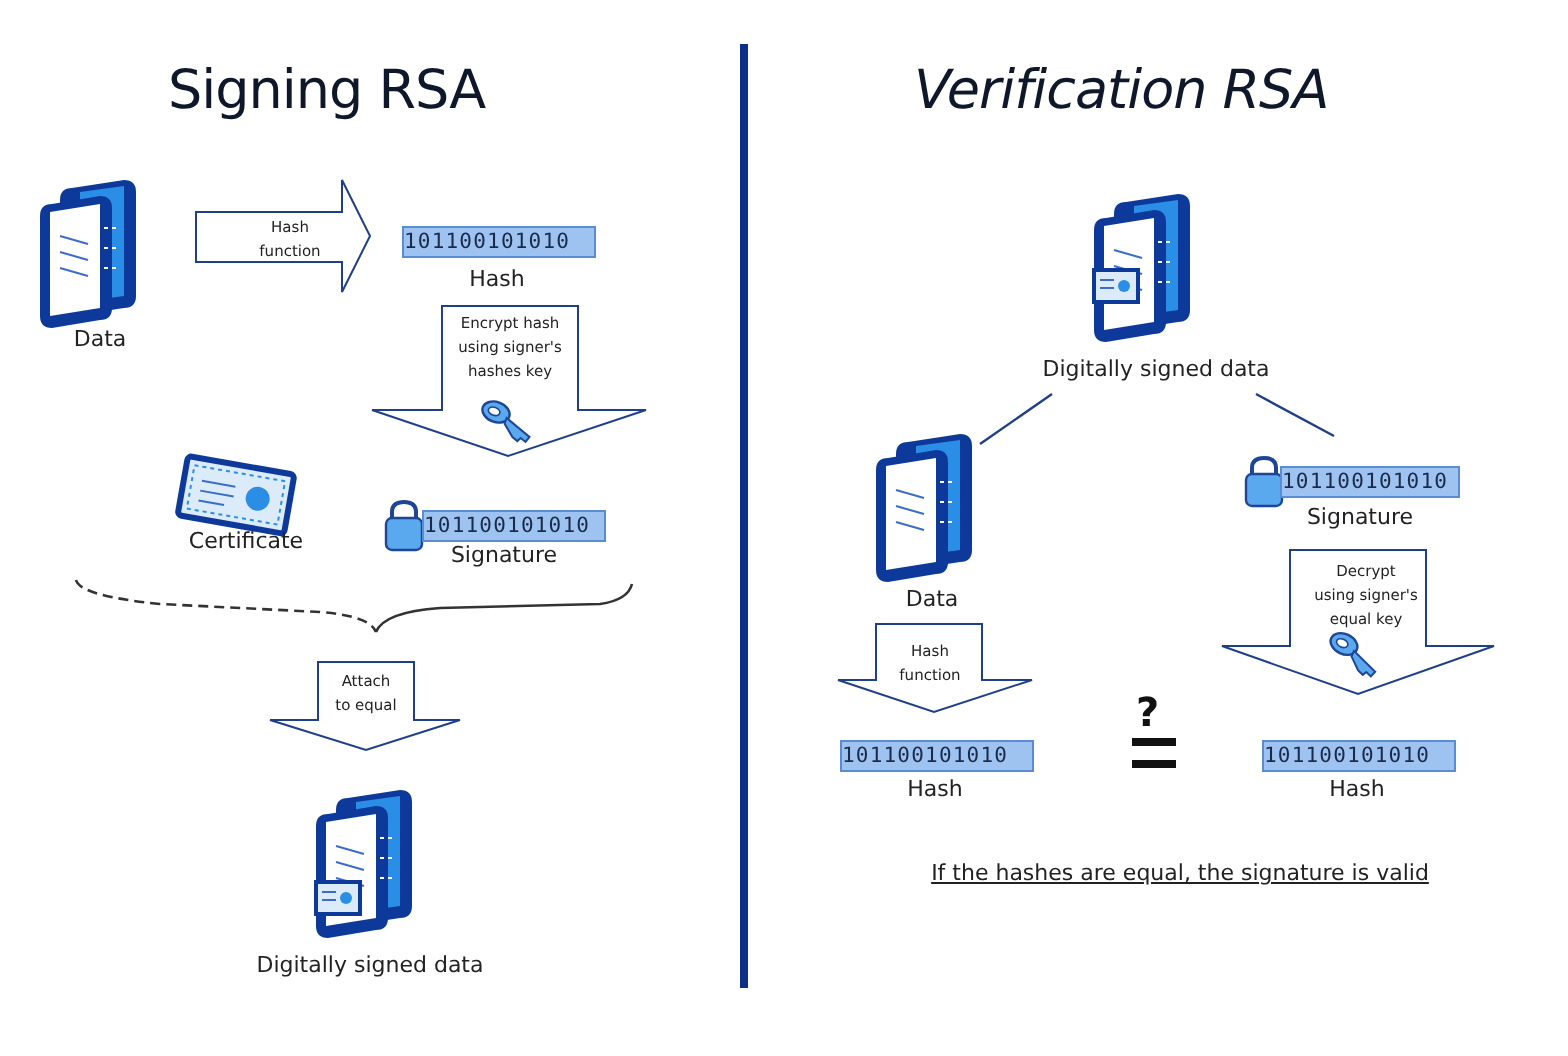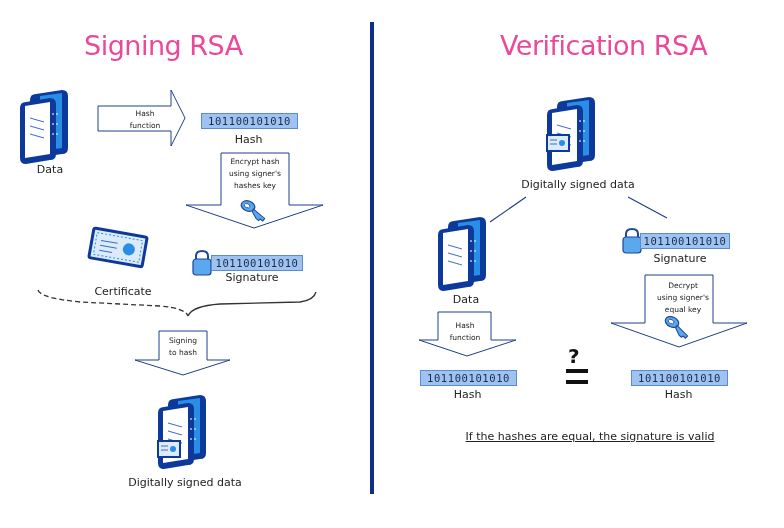--- a/index.html
+++ b/index.html
@@ -1,24 +1,24 @@
 <!DOCTYPE html>
 <html><head>
 <meta charset="utf-8">
 <style>
   html, body { margin:0; padding:0; background:#ffffff; }
   body { width:784px; height:528px; position:relative; overflow:hidden;
          font-family:"Liberation Sans", sans-serif; color:#222; }
   .abs { position:absolute; }
-  .title { font-size:27px; color:#ec4899; font-family:"DejaVu Sans", sans-serif; letter-spacing:-0.5px; }
+  .title { font-size:27px; color:#0f172a; font-family:"DejaVu Sans", sans-serif; letter-spacing:-0.5px; }
   .label { font-size:11px; color:#222; text-align:center; font-family:"DejaVu Sans", sans-serif; }
   .small { font-size:7.5px; color:#222; text-align:center; line-height:12px; font-family:"DejaVu Sans", sans-serif; }
   .bits { position:absolute; background:#9ec3f0; border:1px solid #5b8bd0; height:14px;
           font-family:"DejaVu Sans Mono", monospace; font-size:10.5px; color:#1a2a4a;
-          text-align:center; line-height:14px; letter-spacing:0.6px; }
+          line-height:14px; letter-spacing:0.6px; }
   svg.overlay { position:absolute; left:0; top:0; }
 </style>
 </head>
 <body>
 
 <svg class="overlay" width="784" height="528" viewBox="0 0 784 528">
   <defs>
     <g id="doc-icon">
       <path d="M14,6 L40,2 Q46,2 46,8 L46,60 Q46,66 40,66 L14,70 Q8,70 8,64 L8,12 Q8,6 14,6 Z" fill="#0d3a9a"></path>
       <path d="M18,8 L40,5 L40,60 L18,63 Z" fill="#2a8ee6"></path>
@@ -126,33 +126,33 @@
 
 <div class="bits" style="left:201px;top:113px;width:95px;">101100101010</div>
 <div class="abs label" style="left:226px;top:133px;width:45px;">Hash</div>
 
 <div class="abs small" style="left:222px;top:156px;width:66px;">
   <div>Encrypt hash</div>
   <div>using signer's</div>
   <div>hashes key</div>
 </div>
 
-<div class="abs label" style="left:88px;top:285px;width:70px;">Certificate</div>
+<div class="abs label" style="left:88px;top:264px;width:70px;">Certificate</div>
 
 <div class="bits" style="left:211px;top:255px;width:90px;">101100101010</div>
 <div class="abs label" style="left:222px;top:271px;width:60px;">Signature</div>
 
 <div class="abs small" style="left:160px;top:335px;width:46px;">
-  <div>Signing</div>
-  <div>to hash</div>
+  <div>Attach</div>
+  <div>to equal</div>
 </div>
 
 <div class="abs label" style="left:120px;top:476px;width:130px;">Digitally signed data</div>
 
-<div class="abs title" style="left:500px;top:30px;">Verification RSA</div>
+<div class="abs title" style="left:457px;top:30px;font-style:italic;">Verification RSA</div>
 
 <div class="abs label" style="left:516px;top:178px;width:124px;">Digitally signed data</div>
 
 <div class="abs label" style="left:446px;top:293px;width:40px;">Data</div>
 
 <div class="bits" style="left:640px;top:233px;width:88px;">101100101010</div>
 <div class="abs label" style="left:650px;top:252px;width:60px;">Signature</div>
 
 <div class="abs small" style="left:440px;top:320px;width:50px;">
   <div>Hash</div>

